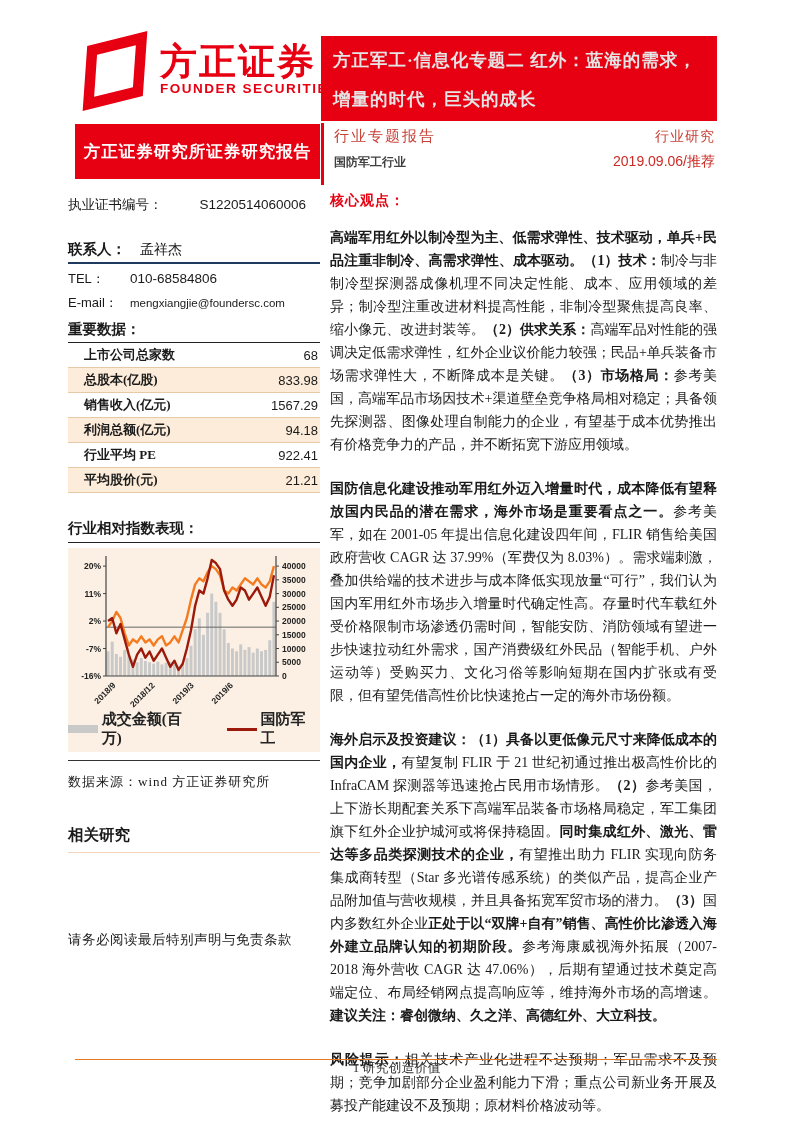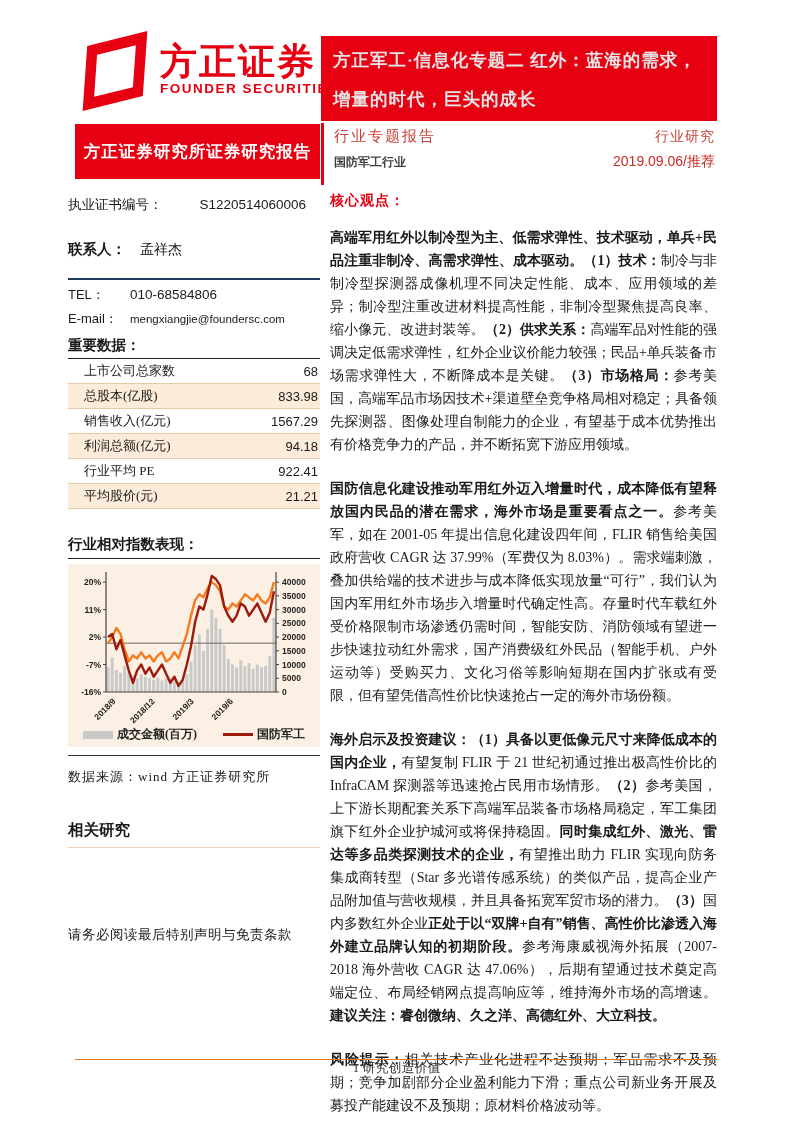--- a/index.html
+++ b/index.html
@@ -21,36 +21,36 @@
   .meta-cat{color:#c84137;font-size:14px;letter-spacing:1px;}
   .meta-ind{color:#404040;font-size:12px;font-weight:bold;margin-top:8px;}
   .meta-date{color:#cc2b24;font-size:14px;font-family:"Liberation Sans",sans-serif;margin-top:6px;}
   
   .sidebar{position:absolute;left:68px;top:190px;width:252px;}
   .row-flex{display:flex;justify-content:space-between;align-items:baseline;}
   .lbl-b{font-weight:bold;font-size:14.5px;}
   .lbl{font-size:13.5px;}
   .val-serif{font-size:14px;}
   .val-sans{font-family:"Liberation Sans",sans-serif;font-size:13.5px;}
-  .contact-row{border-bottom:2px solid #1f3a5f;padding-bottom:19px;margin-top:26px;
+  .contact-row{border-bottom:2px solid #1f3a5f;padding-bottom:3px;margin-top:26px;
                display:flex;align-items:baseline;gap:14px;}
   .tel-row{display:flex;align-items:baseline;margin-top:6px;font-family:"Liberation Sans",sans-serif;}
   .tel-row .t-lbl{width:62px;font-size:13px;}
   .tel-val{font-size:13.5px;}
   .mail-val{font-size:11.5px;}
   .keydata-head{font-weight:bold;font-size:14.5px;margin-top:8px;border-bottom:1.5px solid #222;padding-bottom:3px;}
   table.keydata{width:100%;border-collapse:collapse;}
   table.keydata td{font-size:13px;padding:3px 2px;border-bottom:1px solid #e6c9a6;}
-  table.keydata td.k{font-weight:normal;padding-left:16px;}
+  table.keydata td.k{font-weight:bold;padding-left:16px;}
   table.keydata td.v{text-align:right;font-family:"Liberation Sans",sans-serif;font-size:13px;}
   table.keydata tr.stripe{background:#fcecd9;}
   .chart-head{font-weight:bold;font-size:14.5px;margin-top:26px;border-bottom:1.5px solid #222;padding-bottom:4px;}
   .chart-panel{margin-top:5px;background:#fbf0e3;padding:2px 0 4px 0;}
   .chart-legend{display:flex;justify-content:center;gap:26px;align-items:center;margin-top:-2px;
-                font-size:12px;font-weight:bold;color:#222;}
+                font-size:15px;font-weight:bold;color:#222;}
   .leg-item{display:flex;align-items:center;gap:4px;}
   .sw-bar{width:30px;height:8px;background:#c9c9c9;}
   .sw-line{width:30px;height:3px;background:#9b1a0b;}
   .chart-hr{border:none;border-top:1.5px solid #333;margin:8px 0 0 0;}
   .source{font-size:13px;margin-top:12px;letter-spacing:1px;}
   .related-head{font-weight:bold;font-size:15.5px;margin-top:34px;border-bottom:1px solid #f0d2bd;padding-bottom:6px;}
   .disclaimer{font-size:13.5px;margin-top:78px;letter-spacing:0.5px;}
   
   .main{position:absolute;left:330px;top:192px;width:387px;}
   .core-head{color:#e60012;font-weight:bold;font-size:14px;margin-bottom:16px;letter-spacing:1px;}

